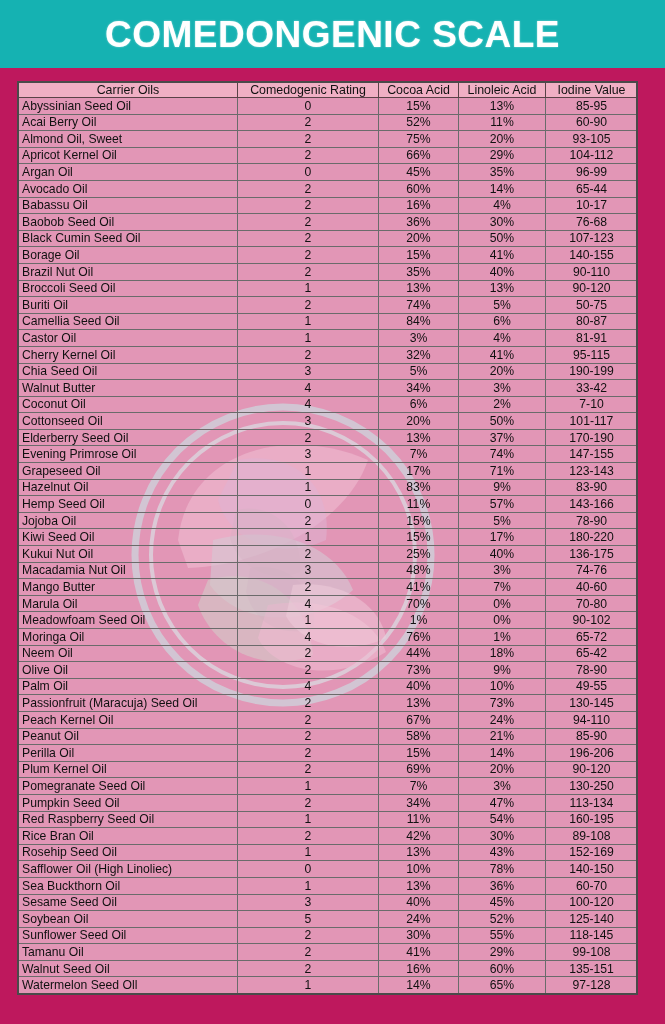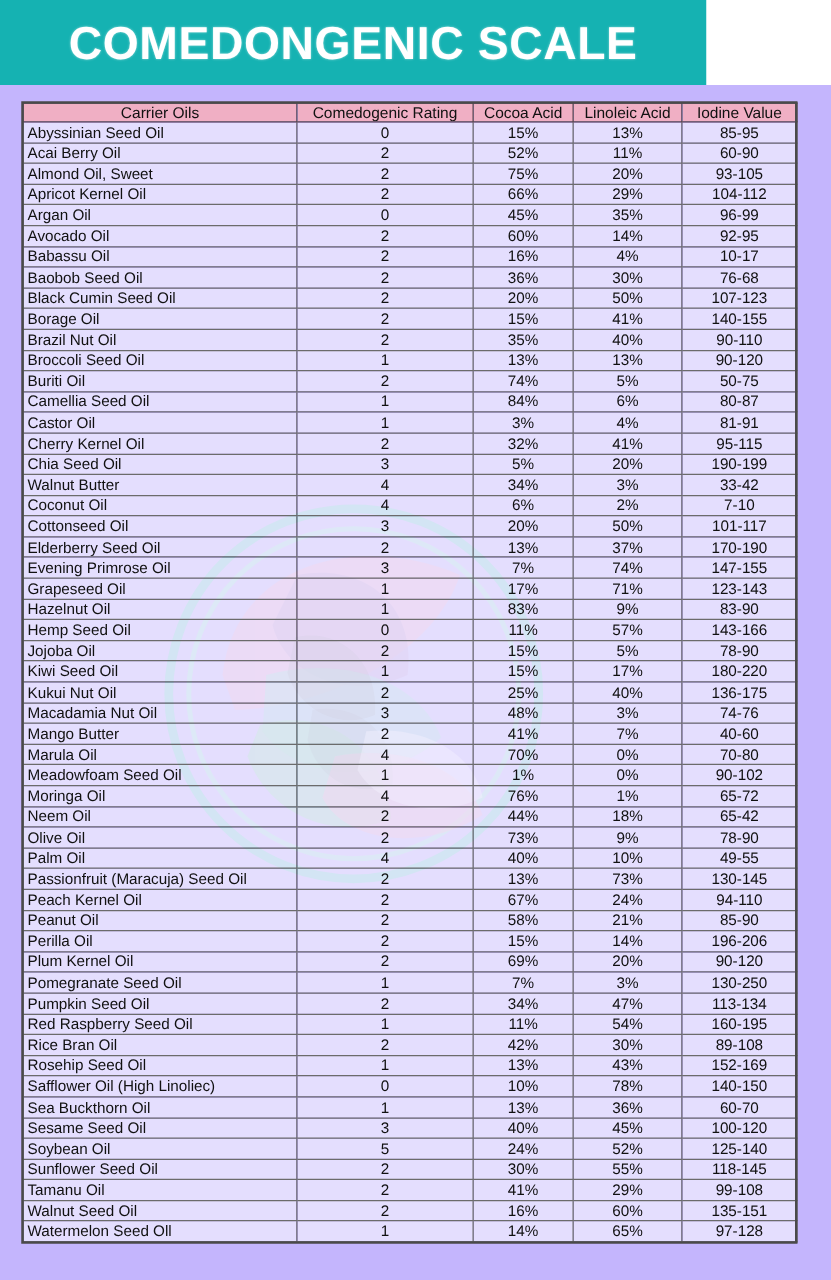--- a/index.html
+++ b/index.html
@@ -14,21 +14,21 @@
     font-family: "Liberation Sans", sans-serif;
     overflow: hidden;
     position: relative;
   }
 
   
   #banner {
     position: absolute;
     left: 0;
     top: 0;
-    width: 565px;
+    width: 665px;
     height: 68px;
     background: #15b2b2;
     display: flex;
     align-items: center;
     justify-content: center;
     box-sizing: border-box;
   }
   #banner-title {
     color: #ffffff;
     font-family: "Liberation Sans", sans-serif;
@@ -41,21 +41,21 @@
     text-shadow: 0 0 2px rgba(255,255,255,0.55);
   }
 
   
   #sheet {
     position: absolute;
     left: 0;
     top: 68px;
     width: 665px;
     height: 956px;
-    background: #c4b5fd;
+    background: #be185d;
     overflow: hidden;
   }
 
   
   #watermark {
     position: absolute;
     left: 118px;
     top: 322px;
     width: 330px;
     height: 330px;
@@ -203,21 +203,21 @@
             <td class="col-val">0</td>
             <td class="col-val">45%</td>
             <td class="col-val">35%</td>
             <td class="col-val">96-99</td>
           </tr>
           <tr>
             <td class="col-name">Avocado Oil</td>
             <td class="col-val">2</td>
             <td class="col-val">60%</td>
             <td class="col-val">14%</td>
-            <td class="col-val">92-95</td>
+            <td class="col-val">65-44</td>
           </tr>
           <tr>
             <td class="col-name">Babassu Oil</td>
             <td class="col-val">2</td>
             <td class="col-val">16%</td>
             <td class="col-val">4%</td>
             <td class="col-val">10-17</td>
           </tr>
           <tr>
             <td class="col-name">Baobob Seed Oil</td>

